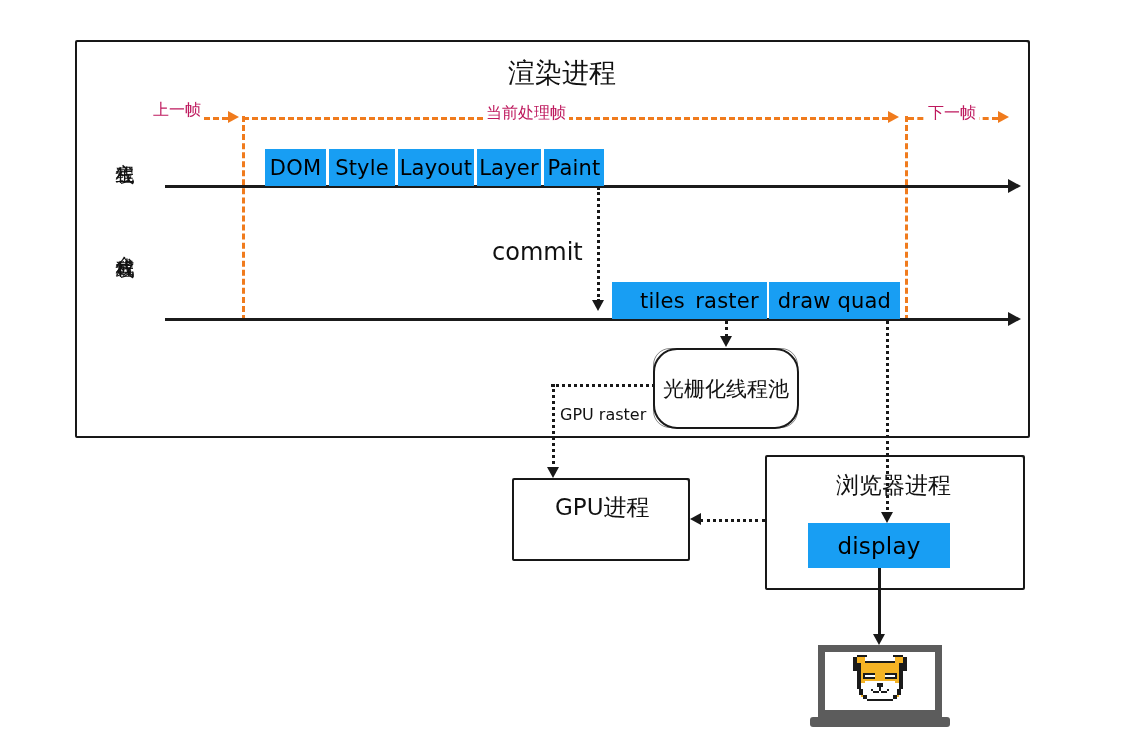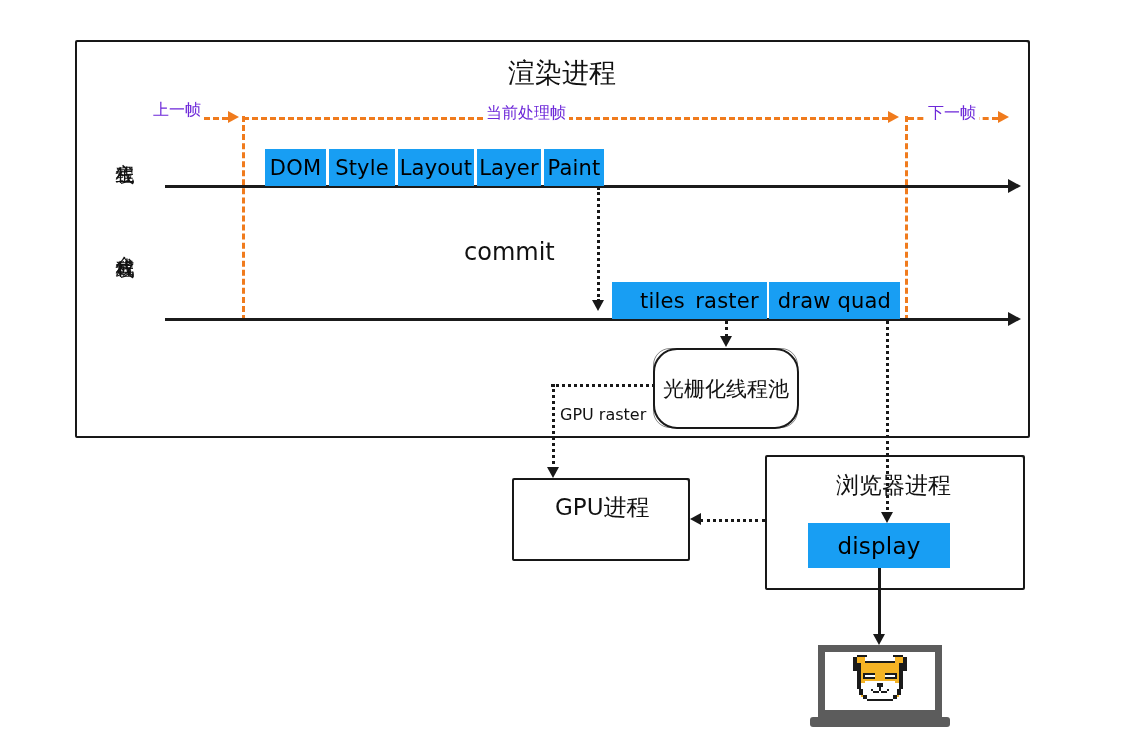--- a/index.html
+++ b/index.html
@@ -55,21 +55,21 @@
     color: #111111;
     white-space: nowrap;
   }
   .vert {
     writing-mode: vertical-rl;
     text-orientation: upright;
     letter-spacing: 2px;
     line-height: 1;
   }
   .title { font-size: 27px; }
-  .frame-label { font-size: 16px; color: #6d28d9; background:#fff; padding:0 3px; }
+  .frame-label { font-size: 16px; color: #be185d; background:#fff; padding:0 3px; }
   .mono-ish {
     font-family: "DejaVu Sans", "Liberation Sans", sans-serif;
     color: #111;
     white-space: nowrap;
   }
 
   
   .axis {
     height: 0;
     border-top: 3px solid #1b1b1b;
@@ -180,21 +180,21 @@
   <div class="abs axis-head" style="left:1008px; top:179px;"></div>
 
   <div class="abs blue-box" style="left:265px; top:149px; width:61px; height:37px;">DOM</div>
   <div class="abs blue-box" style="left:329px; top:149px; width:66px; height:37px;">Style</div>
   <div class="abs blue-box" style="left:398px; top:149px; width:76px; height:37px;">Layout</div>
   <div class="abs blue-box" style="left:477px; top:149px; width:64px; height:37px;">Layer</div>
   <div class="abs blue-box" style="left:544px; top:149px; width:60px; height:37px;">Paint</div>
 
   <div class="abs d-vline" style="left:597px; top:187px; height:115px;"></div>
   <div class="abs d-head-down" style="left:592px; top:300px;"></div>
-  <div class="abs mono-ish" style="left:464px; top:238px; font-size:24px;">commit</div>
+  <div class="abs mono-ish" style="left:492px; top:238px; font-size:24px;">commit</div>
 
   <div class="abs axis" style="left:165px; top:318px; width:845px;"></div>
   <div class="abs axis-head" style="left:1008px; top:312px;"></div>
 
   <div class="abs blue-box" style="left:612px; top:282px; width:92px; height:37px;padding-left:9px;">tiles</div>
   <div class="abs blue-box" style="left:687px; top:282px; width:80px; height:37px;">raster</div>
   <div class="abs blue-box" style="left:769px; top:282px; width:131px; height:37px;">draw quad</div>
 
   <div class="abs d-vline" style="left:725px; top:320px; height:18px;"></div>
   <div class="abs d-head-down" style="left:720px; top:336px;"></div>

